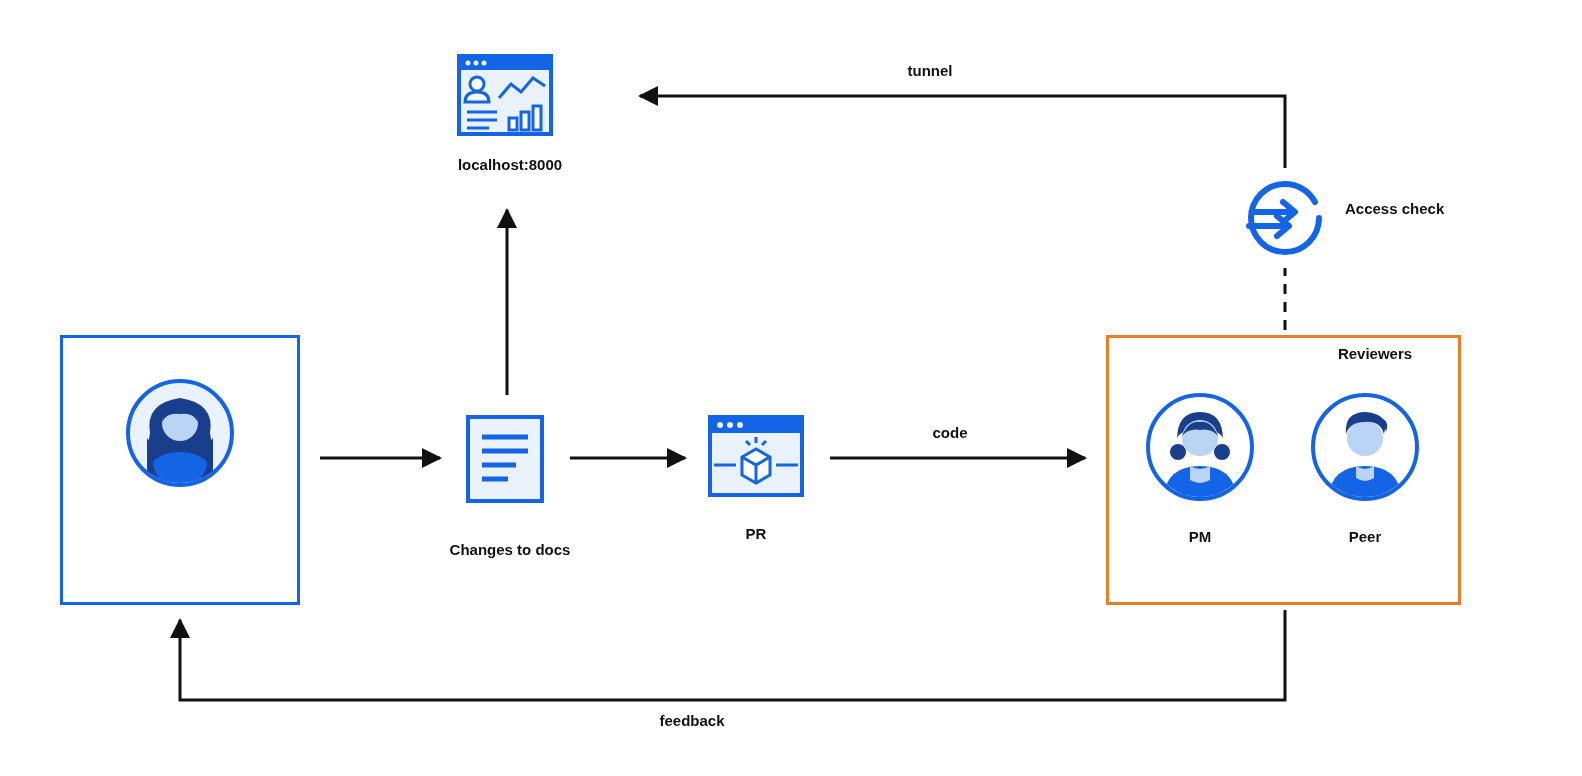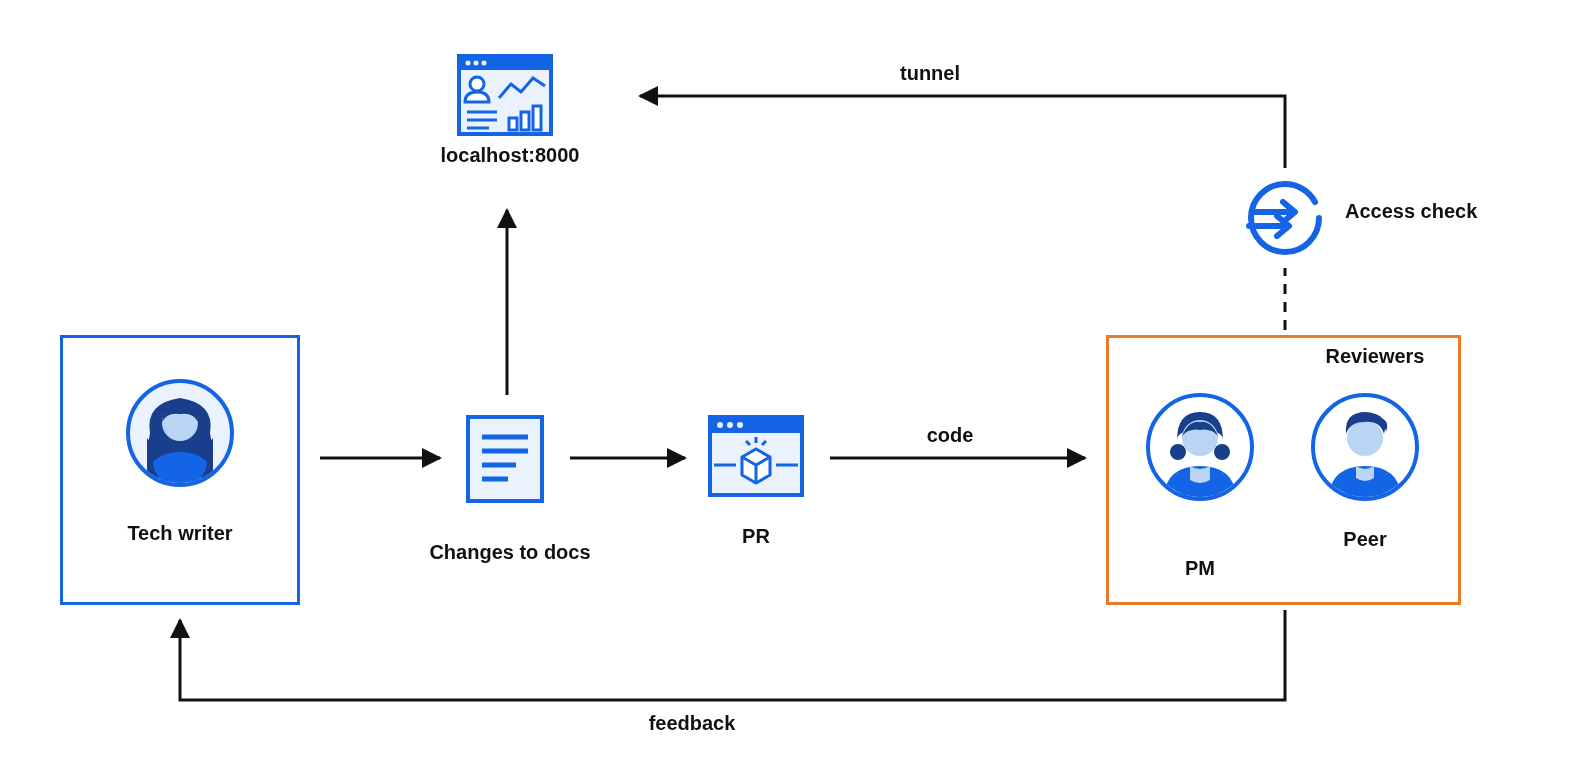--- a/index.html
+++ b/index.html
@@ -1,17 +1,17 @@
 <!DOCTYPE html>
 <html><head>
 <meta charset="utf-8">
 <style>
   html,body{margin:0;padding:0;background:#fff;font-family:-apple-system,BlinkMacSystemFont,"Segoe UI",Helvetica,Arial,sans-serif;}
   #stage{position:relative;width:1582px;height:776px;}
-  .label{position:absolute;font-weight:700;color:#111;font-size:20px;text-align:center;}
+  .label{position:absolute;font-weight:700;color:#111;font-size:15px;text-align:center;}
   .box{position:absolute;border:3px solid;box-sizing:border-box;}
   .blue-border{border-color:#1464e6;}
   .orange-border{border-color:#e77d2b;}
   svg.icon{position:absolute;}
 </style>
 </head>
 <body>
 
 <div id="stage">
 
@@ -29,21 +29,20 @@
       <circle cx="55" cy="45" r="18" fill="#b9d4f4"></circle>
 
       <path d="M37 44 Q40 22 55 24 Q72 22 73 44 Q68 34 55 36 Q42 34 37 44 Z" fill="#183e8c"></path>
 
       <path d="M20 110 Q20 74 55 74 Q90 74 90 110 Z" fill="#1464e6"></path>
 
       <path d="M30 70 Q24 86 34 100 L22 100 L22 60 Z" fill="#183e8c"></path>
       <path d="M80 70 Q86 86 76 100 L88 100 L88 60 Z" fill="#183e8c"></path>
     </g>
   </svg>
-  <div class="label" style="left:60px;top:522px;width:240px;">Tech writer</div>
 
   <svg class="icon" style="left:466px;top:415px;" width="78" height="88" viewBox="0 0 78 88">
     <rect x="2" y="2" width="74" height="84" fill="#e9f2fd" stroke="#1464e6" stroke-width="4"></rect>
     <line x1="16" y1="22" x2="62" y2="22" stroke="#1464e6" stroke-width="5"></line>
     <line x1="16" y1="36" x2="62" y2="36" stroke="#1464e6" stroke-width="5"></line>
     <line x1="16" y1="50" x2="50" y2="50" stroke="#1464e6" stroke-width="5"></line>
     <line x1="16" y1="64" x2="42" y2="64" stroke="#1464e6" stroke-width="5"></line>
   </svg>
   <div class="label" style="left:420px;top:525px;width:180px;margin-top:16px;">Changes to docs</div>
 
@@ -77,21 +76,21 @@
     <polyline points="42,44 54,30 64,38 76,24 88,32" fill="none" stroke="#1464e6" stroke-width="3"></polyline>
 
     <line x1="10" y1="58" x2="40" y2="58" stroke="#1464e6" stroke-width="3"></line>
     <line x1="10" y1="66" x2="40" y2="66" stroke="#1464e6" stroke-width="3"></line>
     <line x1="10" y1="74" x2="32" y2="74" stroke="#1464e6" stroke-width="3"></line>
 
     <rect x="52" y="64" width="8" height="12" fill="#fff" stroke="#1464e6" stroke-width="3"></rect>
     <rect x="64" y="58" width="8" height="18" fill="#fff" stroke="#1464e6" stroke-width="3"></rect>
     <rect x="76" y="52" width="8" height="24" fill="#fff" stroke="#1464e6" stroke-width="3"></rect>
   </svg>
-  <div class="label" style="left:420px;top:144px;width:180px;">localhost:8000</div>
+  <div class="label" style="left:420px;top:156px;width:180px;">localhost:8000</div>
 
   <div class="box orange-border" style="left:1106px;top:335px;width:355px;height:270px;"></div>
   <div class="label" style="left:1300px;top:345px;width:150px;">Reviewers</div>
 
   <svg class="icon" style="left:1145px;top:392px;" width="110" height="110" viewBox="0 0 110 110">
     <circle cx="55" cy="55" r="52" fill="#fff" stroke="#1464e6" stroke-width="4"></circle>
     <clipPath id="pm-clip">
         <circle cx="55" cy="55" r="50"></circle>
       </clipPath>
     <g clip-path="url(#pm-clip)">
@@ -101,21 +100,21 @@
 
       <path d="M32 48 Q32 20 55 20 Q78 20 78 48 Q78 38 55 38 Q32 38 32 48 Z" fill="#183e8c"></path>
 
       <circle cx="55" cy="46" r="18" fill="#b9d4f4"></circle>
       <path d="M37 44 Q44 28 55 30 Q66 28 73 44 Q66 36 55 38 Q44 36 37 44 Z" fill="#183e8c"></path>
 
       <path d="M18 112 Q18 74 55 74 Q92 74 92 112 Z" fill="#1464e6"></path>
       <path d="M45 74 Q55 80 65 74 L65 88 Q55 94 45 88 Z" fill="#b9d4f4"></path>
     </g>
   </svg>
-  <div class="label" style="left:1145px;top:528px;width:110px;margin-top:29px;">PM</div>
+  <div class="label" style="left:1145px;top:528px;width:110px;">PM</div>
 
   <svg class="icon" style="left:1310px;top:392px;" width="110" height="110" viewBox="0 0 110 110">
     <circle cx="55" cy="55" r="52" fill="#fff" stroke="#1464e6" stroke-width="4"></circle>
     <clipPath id="peer-clip">
         <circle cx="55" cy="55" r="50"></circle>
       </clipPath>
     <g clip-path="url(#peer-clip)">
 
       <circle cx="55" cy="46" r="18" fill="#b9d4f4"></circle>
 

